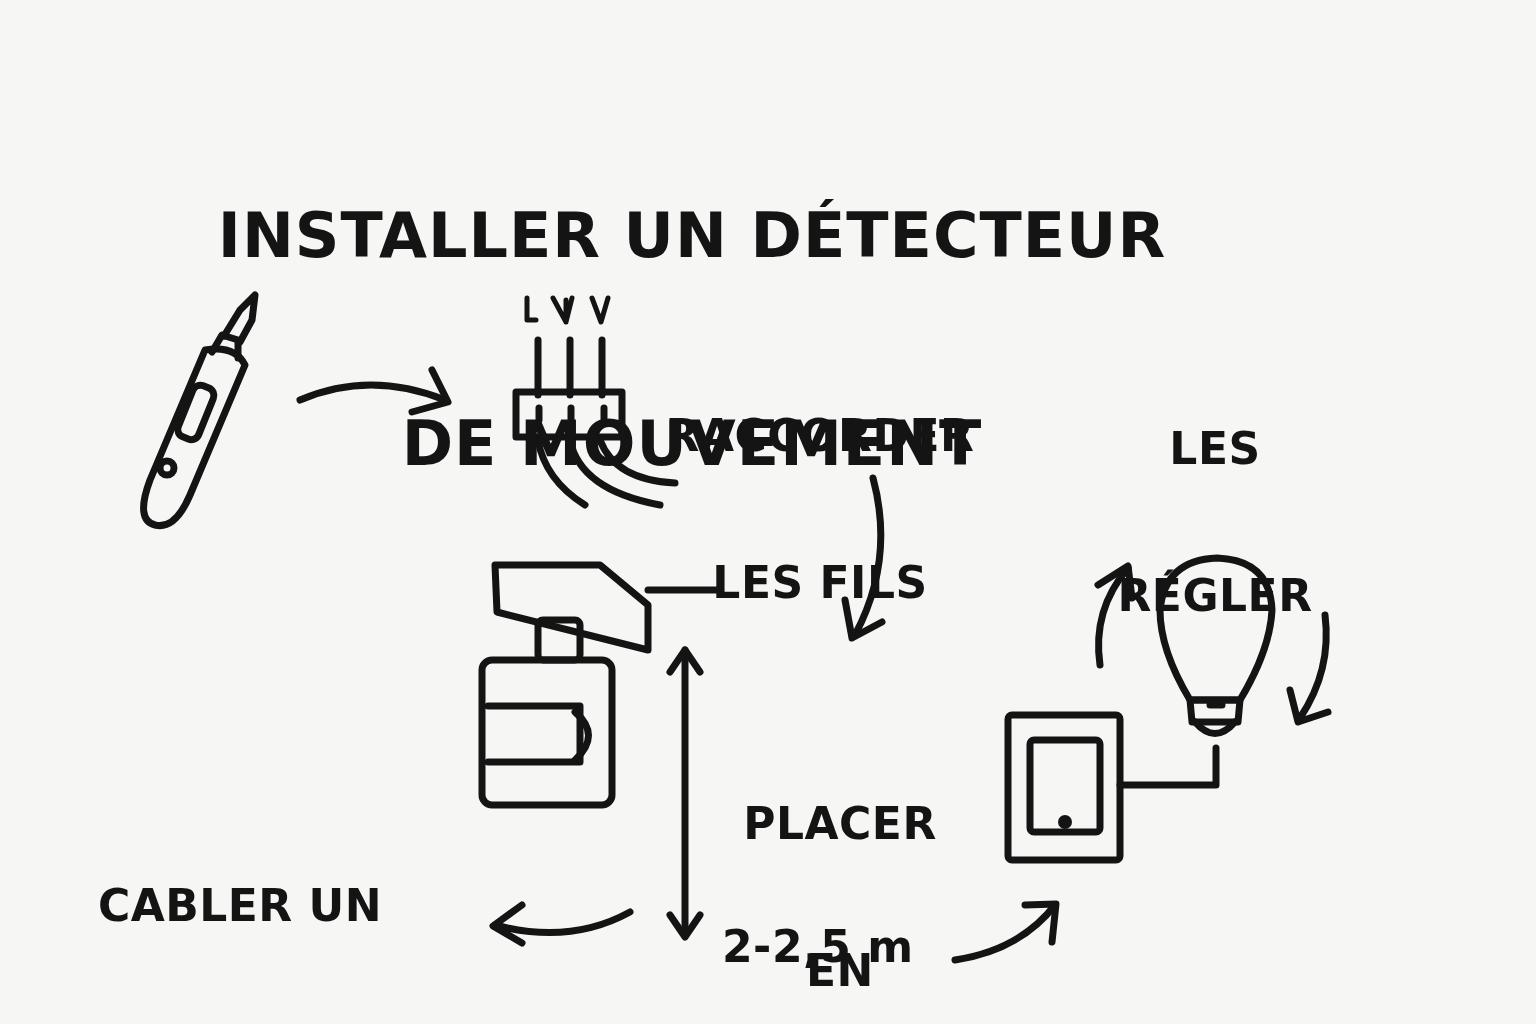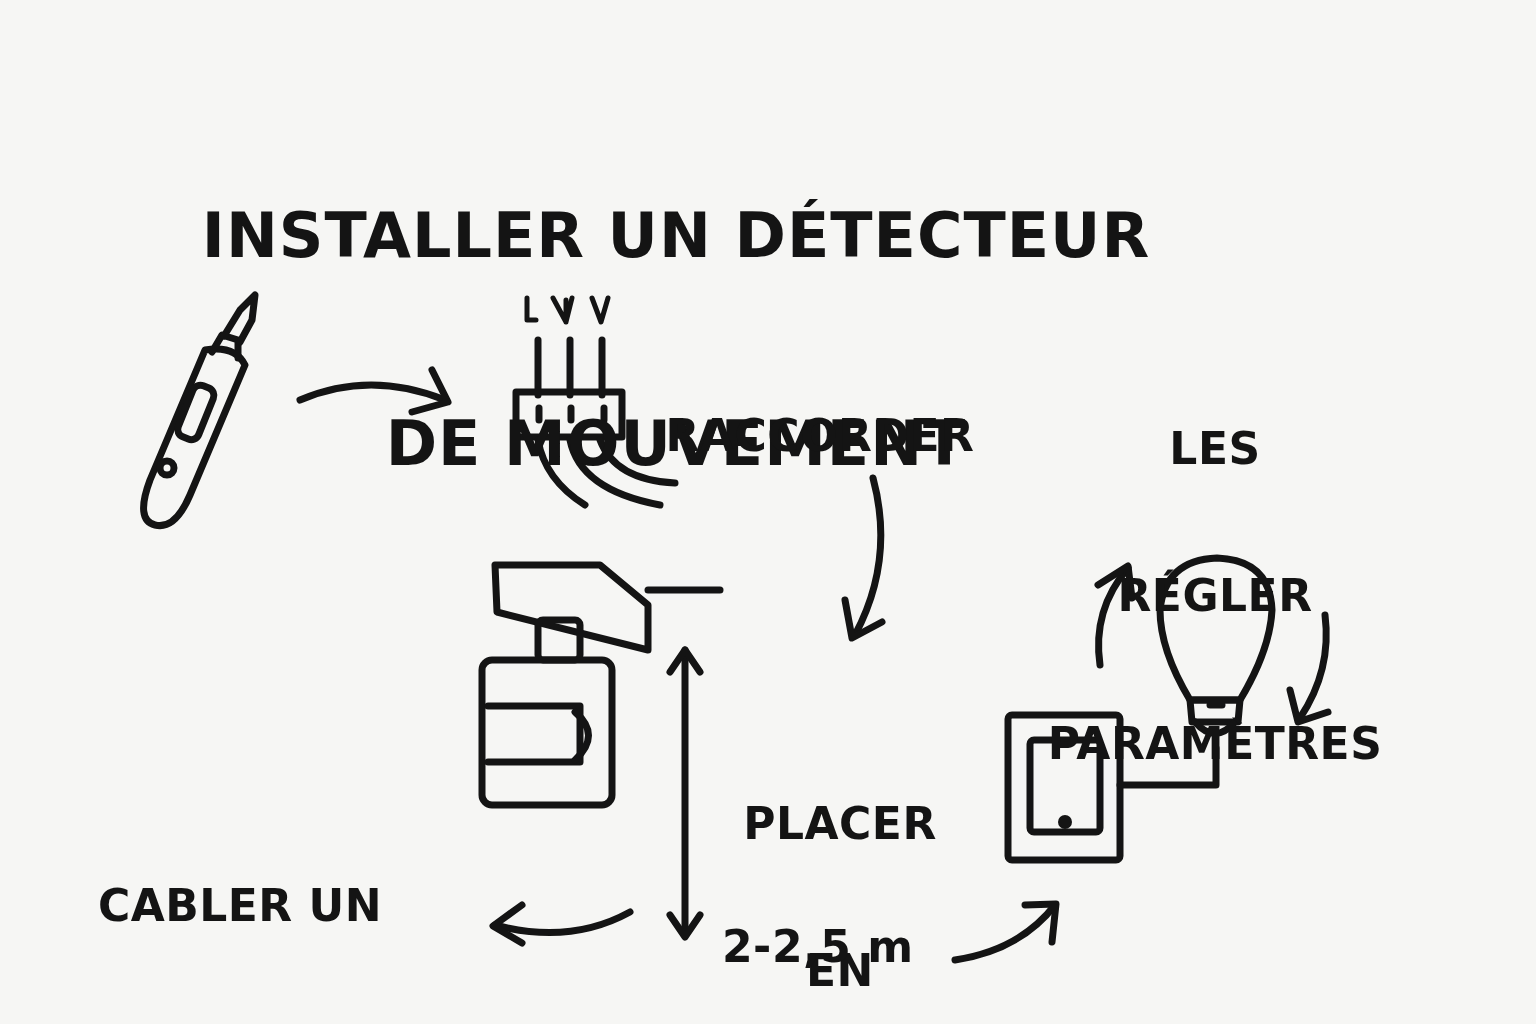--- a/index.html
+++ b/index.html
@@ -104,36 +104,36 @@
   </g>
 
   <g>
     <path class="ink" d="M1100 665 Q1092 610 1128 568"></path>
     <path class="ink" d="M1098 585 L1128 566 L1132 598"></path>
     <path class="ink" d="M1325 615 Q1332 670 1300 718"></path>
     <path class="ink" d="M1290 690 L1298 722 L1328 712"></path>
   </g>
 </svg>
 
-<div class="txt title" style="left:116px; top:62px; width:1120px;">
+<div class="txt title" style="left:132px; top:62px; width:1120px;">
   <div>INSTALLER UN DÉTECTEUR</div>
   <div>DE MOUVEMENT</div>
 </div>
 
 <div class="txt lbl" style="left:8px; top:555px;">
 </div>
 
 <div class="txt lbl center" style="left:660px; top:312px; width:320px;">
   <div>RACCORDER</div>
+  <div>LES FILS</div>
 </div>
 
 <div class="txt lbl center" style="left:1040px; top:325px; width:350px;">
   <div>LES</div>
   <div>RÉGLER</div>
-  <div>PARAMÈTRES</div>
 </div>
 
 <div class="txt lbl center" style="left:705px; top:700px; width:270px;">
   <div>PLACER</div>
   <div>EN</div>
   
 </div>
 <div class="txt lbl" style="left:722px; top:922px; text-transform:none;text-align:right;">2-2,5 m</div>
 
 <div class="txt lbl center" style="left:30px; top:782px; width:420px;">

